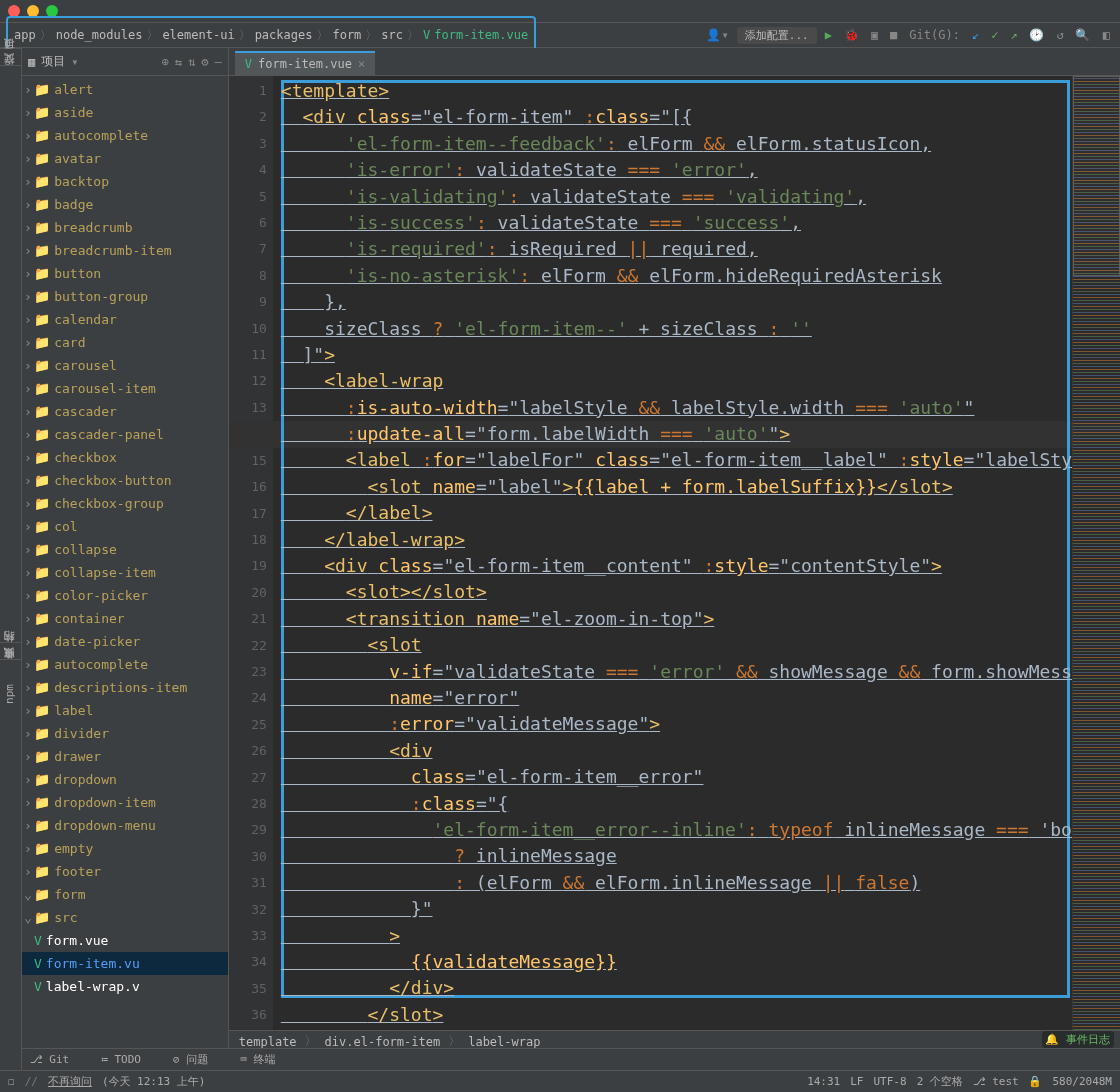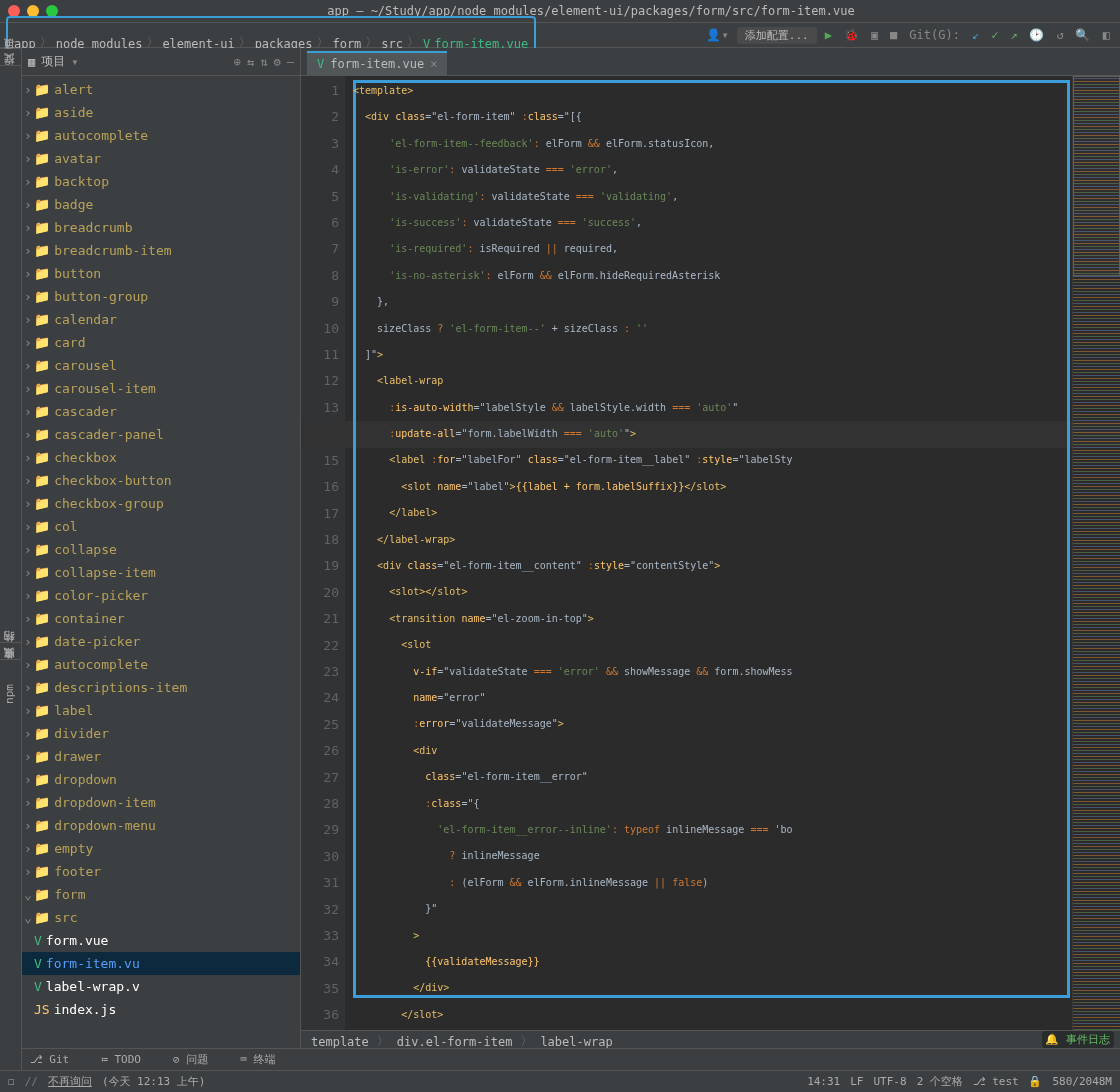--- a/index.html
+++ b/index.html
@@ -7,21 +7,21 @@
 
 
 .titlebar { height:22px; background:#3c3f41; display:flex; align-items:center; padding:0 8px; color:#bbb; font-size:12px; }
 .traffic { display:flex; gap:7px; margin-right:12px; }
 .dot { width:12px; height:12px; border-radius:50%; }
 .dot.red{background:#ff5f57;} .dot.yel{background:#febc2e;} .dot.grn{background:#28c840;}
 .titlebar .t { flex:1; text-align:center; font-size:12px; white-space:nowrap; overflow:hidden; }
 
 
 .topbar { height:26px; background:#3c3f41; border-top:1px solid #555; border-bottom:1px solid #555; display:flex; align-items:center; padding:0 6px; gap:4px; }
-.bc { display:flex; align-items:flex-end; gap:4px; border:2px solid #3b9ed9; border-radius:4px; padding:1px 6px; height:38px; }
+.bc { display:flex; align-items:center; gap:4px; border:2px solid #3b9ed9; border-radius:4px; padding:1px 6px; height:38px; }
 .bc span { color:#bbb; font-size:12px; }
 .bc .sep { color:#777; }
 .bc .vue { color:#41b883; }
 .topflex { flex:1; }
 .topbar .btn,.topbar .ic { color:#888; padding:0 4px; font-size:12px; }
 .topbar .cfg { background:#4a4a4a; padding:1px 8px; border-radius:3px; color:#bbb; font-size:11px; }
 
 
 .leftstrip { position:absolute; left:0; top:48px; width:22px; bottom:22px; background:#3c3f41; border-right:1px solid #555; }
 .leftstrip .v { writing-mode:vertical-rl; text-orientation:mixed; font-size:11px; color:#aaa; padding:8px 3px; transform:rotate(180deg); }
@@ -45,21 +45,21 @@
 .ind1{padding-left:108px;} .ind2{padding-left:124px;} .ind3{padding-left:144px;}
 
 
 .editor { flex:1; display:flex; flex-direction:column; background:#2b2b2b; position:relative; }
 .tabbar { height:28px; background:#3c3f41; display:flex; align-items:flex-end; padding-left:6px; border-bottom:1px solid #555; }
 .tab { background:#515658; padding:4px 10px; display:flex; align-items:center; gap:6px; font-size:12px; color:#bbb; border-top:2px solid #3b9ed9; }
 .tab .vueic{ color:#41b883; }
 .tab .cx { color:#888; }
 .code { flex:1; display:flex; position:relative; overflow:hidden; }
 .gutter { width:44px; background:#313335; color:#606366; text-align:right; padding:2px 6px 0 0; font-size:13px; line-height:26.4px; }
-.lines { flex:1; position:relative; font-size:10px; line-height:26.4px; white-space:pre; padding:2px 0 0 8px; overflow:hidden; }
+.lines { flex:1; position:relative; font-size:18px; line-height:26.4px; white-space:pre; padding:2px 0 0 8px; overflow:hidden;text-decoration:underline; }
 .lines .ln { height:26.4px; }
 .hl-line { position:absolute; left:0; right:0; height:26.4px; background:#323232; }
 .bluebox { position:absolute; border:3px solid #3b9ed9; pointer-events:none; }
 .minimap { width:48px; background:#2b2b2b; border-left:1px solid #444; background-image:
   repeating-linear-gradient(0deg,#6a8759 0 1px,transparent 1px 3px,#cc7832 3px 4px,transparent 4px 6px,#6272a4 6px 7px,transparent 7px 9px);
   opacity:.55; }
 .minimap .vp{ position:absolute; left:0; right:0; top:0; height:200px; border:1px solid #888; background:rgba(255,255,255,.04);}
 .crumbfoot { height:22px; background:#3c3f41; border-top:1px solid #555; display:flex; align-items:center; padding:0 10px; font-size:12px; color:#bbb; gap:8px; }
 .crumbfoot .sep{color:#777;}
 
@@ -74,21 +74,20 @@
 </style>
 </head>
 <body>
 
 <div class="titlebar">
   <div class="traffic">
     <div class="dot red"></div>
     <div class="dot yel"></div>
     <div class="dot grn"></div>
   </div>
-  <div class="t">app – ~/Study/app/node_modules/element-ui/packages/form/src/form-item.vue</div>
 </div>
 
 <div class="topbar">
   <div class="bc">
     <span>app</span>
       <span class="sep">〉</span>
     <span>node_modules</span>
       <span class="sep">〉</span>
     <span>element-ui</span>
       <span class="sep">〉</span>
@@ -334,25 +333,20 @@
         </div>
         <div class="row ind3" style="background: rgb(13, 41, 62);">
           <span class="arr"></span>
           <span class="vueic">V</span>
           <span class="lbl v sel">form-item.vu</span>
         </div>
         <div class="row ind3">
           <span class="arr"></span>
           <span class="vueic">V</span>
           <span class="lbl v">label-wrap.v</span>
-        </div>
-        <div class="row ind2">
-          <span class="arr"></span>
-          <span class="vueic" style="color: rgb(255, 198, 109);">JS</span>
-          <span class="lbl v">index.js</span>
         </div>
       </div>
   </div>
 
   <div class="editor">
     <div class="tabbar">
       <div class="tab">
         <span class="vueic">V</span>
         <span>form-item.vue</span>
         <span class="cx">×</span>

